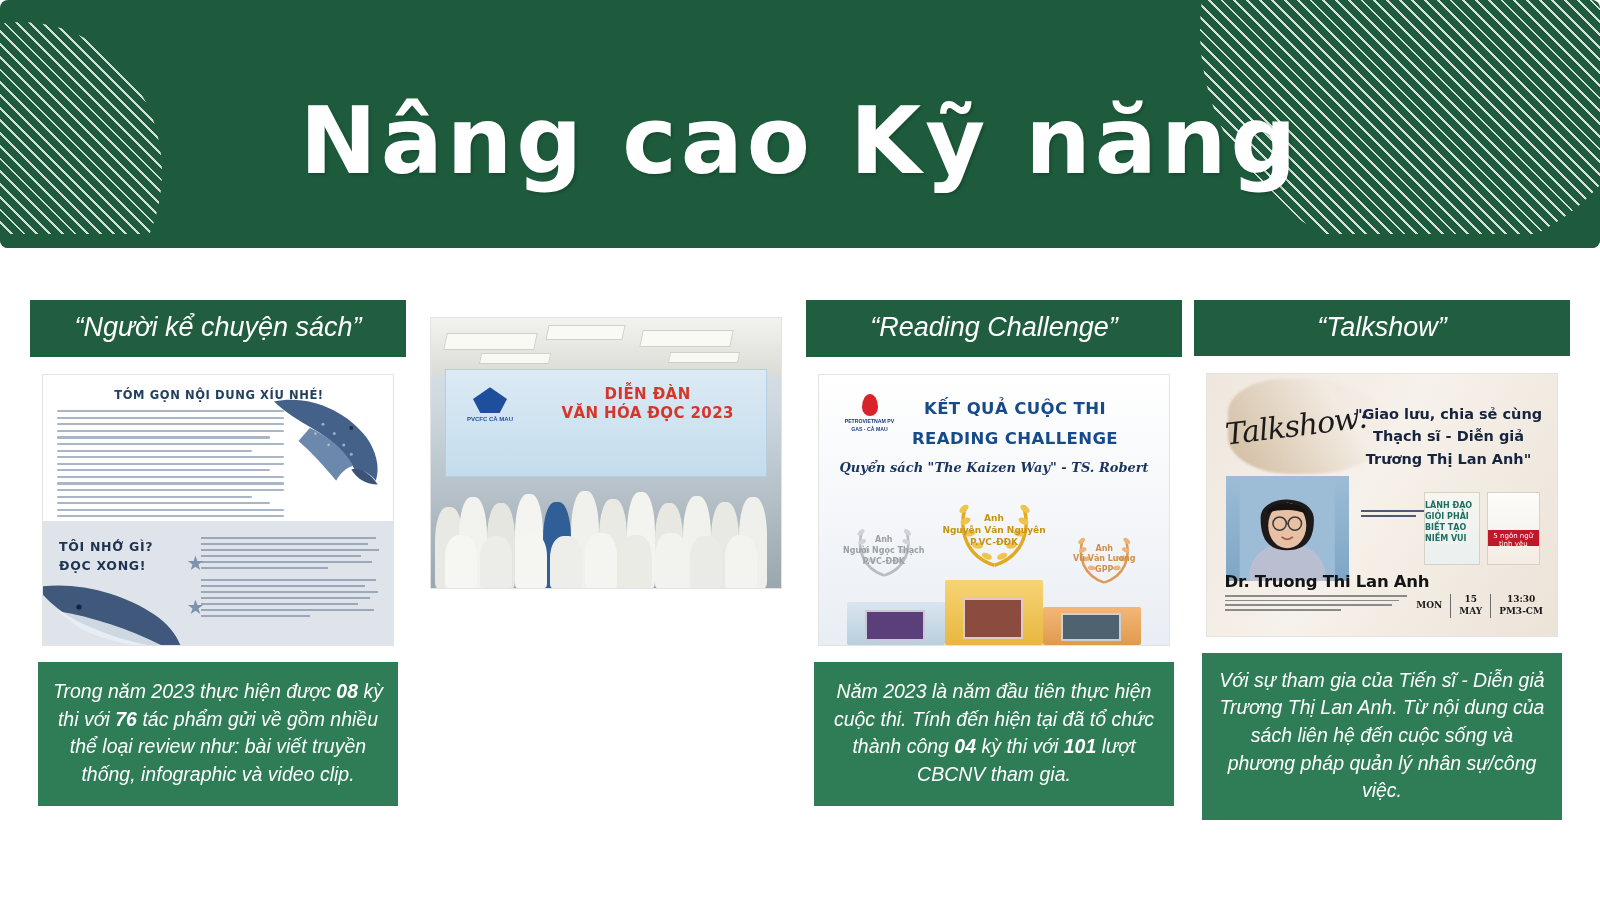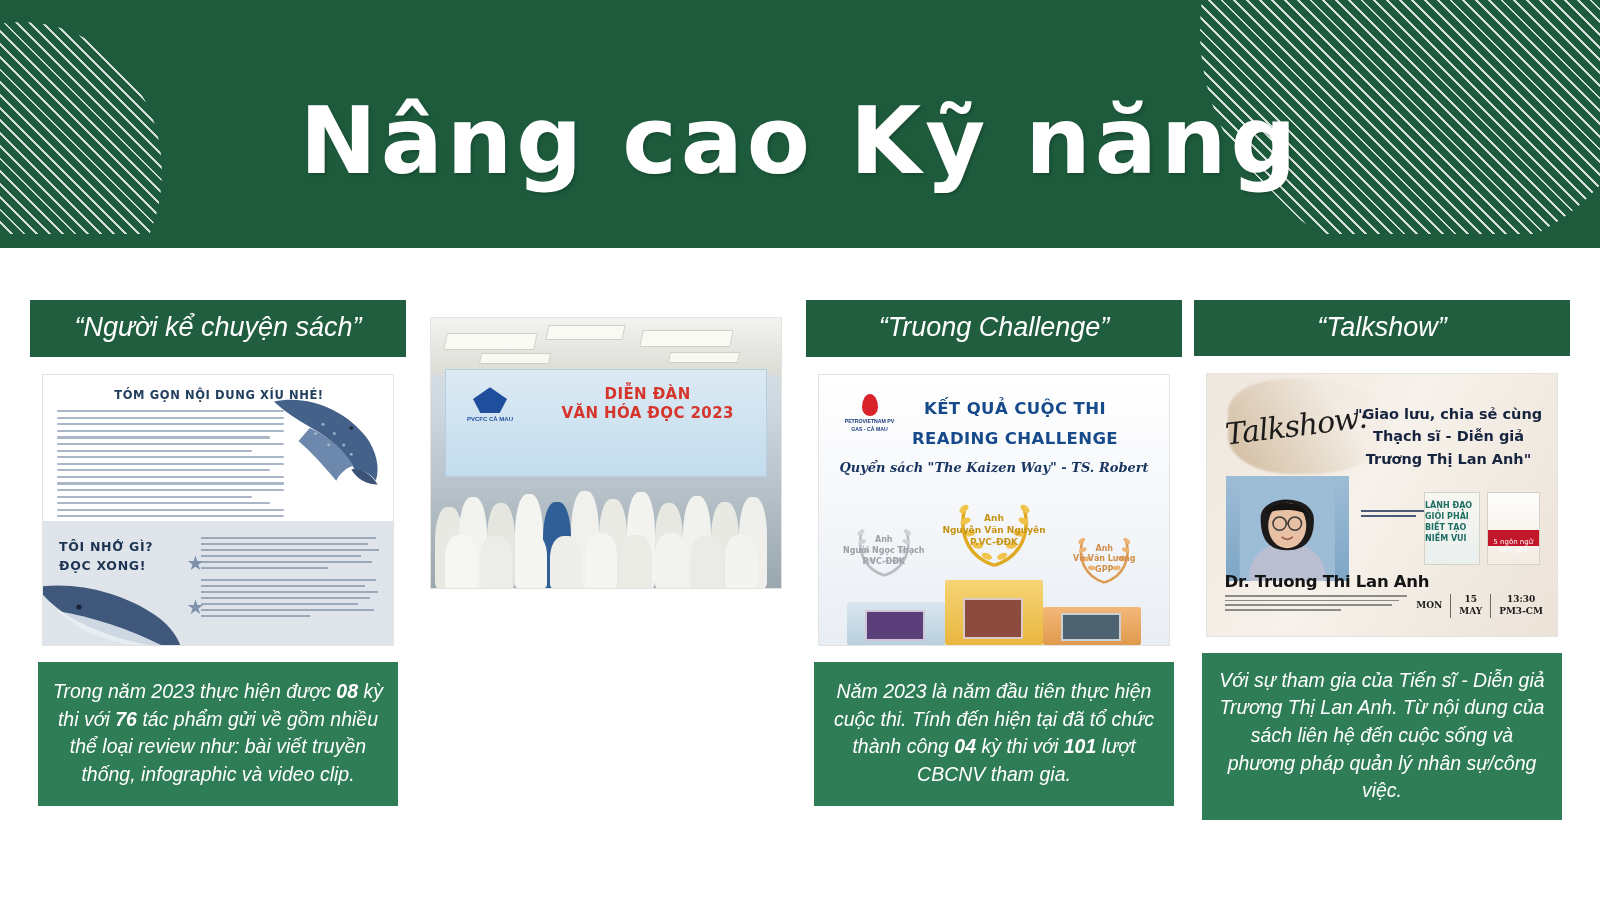--- a/index.html
+++ b/index.html
@@ -7,21 +7,21 @@
     width: 1600px; height: 900px;
     background: #ffffff;
     font-family: "Liberation Sans", sans-serif;
     overflow: hidden;
   }
   #slide { position: relative; width: 1600px; height: 900px; background: #ffffff; }
 
   
   .banner {
     position: absolute; left: 0; top: 0; width: 1600px; height: 248px;
-    background: #1d5b3c; overflow: hidden;
+    background: #1d5b3c; overflow: hidden; border-radius: 8px;
   }
   .banner-stripe-right {
     position: absolute; right: -60px; top: -200px;
     width: 460px; height: 460px; border-radius: 50%;
     background-image: repeating-linear-gradient(45deg,
         rgba(255,255,255,0.82) 0px, rgba(255,255,255,0.82) 2px,
         rgba(255,255,255,0) 2px, rgba(255,255,255,0) 9px);
   }
   .banner-stripe-left {
     position: absolute; left: -118px; top: 22px;
@@ -168,21 +168,21 @@
   .ts-bio { position: absolute; left: 5%; bottom: 8.5%; width: 52%; }
   .ts-bio span { display: block; height: 1.6px; background: #8a8a86; margin-bottom: 3px; }
   .ts-note { position: absolute; left: 44%; top: 52%; width: 22%; }
   .ts-note span { display: block; height: 1.8px; background: #4a5a78; margin-bottom: 3.5px; }
   .ts-book { position: absolute; top: 45%; height: 28%; border: 1px solid #d8d2c6; }
   .ts-b1 { left: 62%; width: 16%; background: linear-gradient(180deg,#f7f6f1,#e9f0ee); }
   .ts-b1 .t { font-size: 8px; font-weight: bold; color: #1f6e63; text-align:left;
         line-height: 1.35; padding-top: 16%; font-family: "DejaVu Sans", sans-serif; }
   .ts-b2 { left: 80%; width: 15%; background: linear-gradient(180deg,#fdfdfb,#f3ece4); }
   .ts-b2 .r { position: absolute; left: 0; right: 0; bottom: 26%; height: 22%;
-        background: #c2172a; color: #fff; font-size: 7px; text-align: center; padding-top: 8px;
+        background: #c2172a; color: #fff; font-size: 7px; text-align: center; padding-top: 2px;
         font-family: "DejaVu Sans", sans-serif; }
   .ts-date { position: absolute; right: 4%; bottom: 7%; display: flex; align-items: center;
         gap: 8px; color: #1b1b1b; font-family: "DejaVu Serif", serif; }
   .ts-date .seg { text-align: center; font-size: 9px; font-weight: bold; line-height: 1.3; }
   .ts-date .bar { width: 1px; height: 24px; background: #6c6c6c; }
 </style>
 </head>
 <body>
 
 <div id="slide">
@@ -315,21 +315,21 @@
             <div class="gp-p" style="left:54%; width:9%;  height:34%; background:#ebebe6;"></div>
             <div class="gp-p" style="left:64%; width:9%;  height:35%; background:#f2f2ee;"></div>
             <div class="gp-p" style="left:74%; width:9%;  height:33%; background:#eaeae6;"></div>
             <div class="gp-p" style="left:84%; width:9%;  height:34%; background:#f3f3ef;"></div>
           </div>
         </div>
       </div>
     </div>
 
     <div class="card">
-      <div class="card-title">“Truong Challenge”</div>
+      <div class="card-title">“Reading Challenge”</div>
       <div class="card-media">
         <div class="rc">
           <div class="rc-logo">
             <div class="rc-flame"></div>
             <div class="rc-lt">PETROVIETNAM PV GAS - CÀ MAU</div>
           </div>
           <div class="rc-h1">KẾT QUẢ CUỘC THI</div>
           <div class="rc-h2">READING CHALLENGE</div>
           <div class="rc-sub">Quyển sách "The Kaizen Way" - TS. Robert</div>
 

